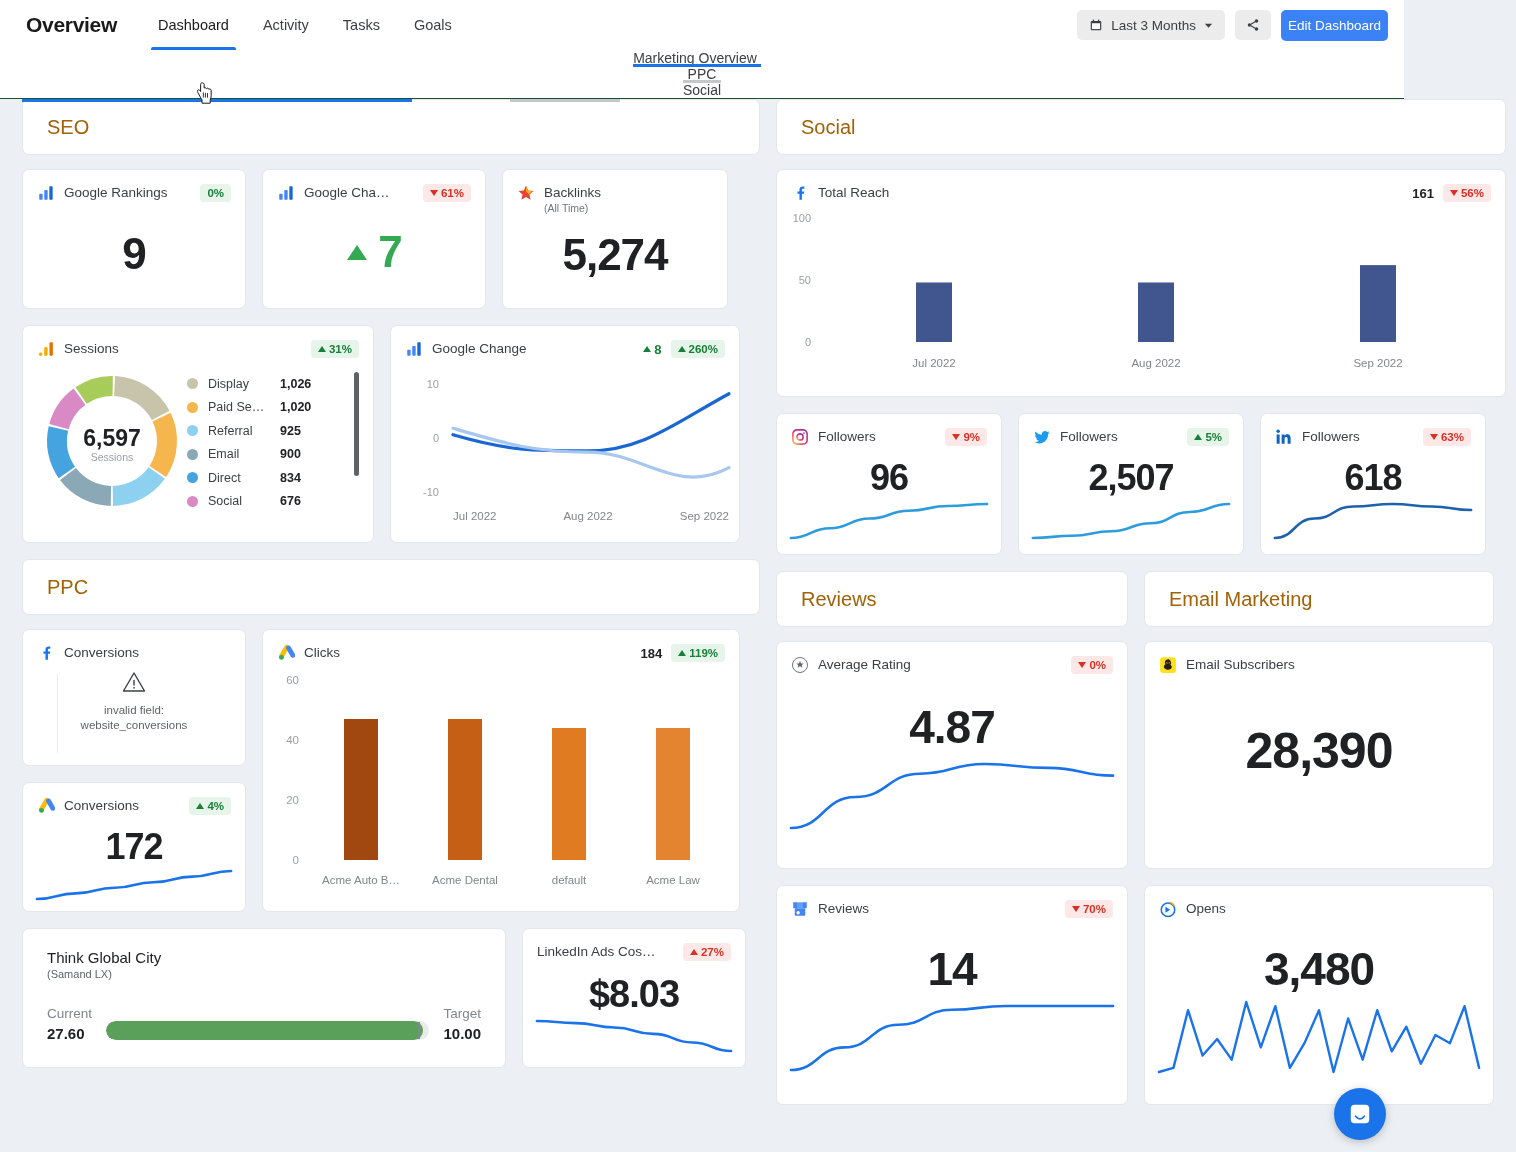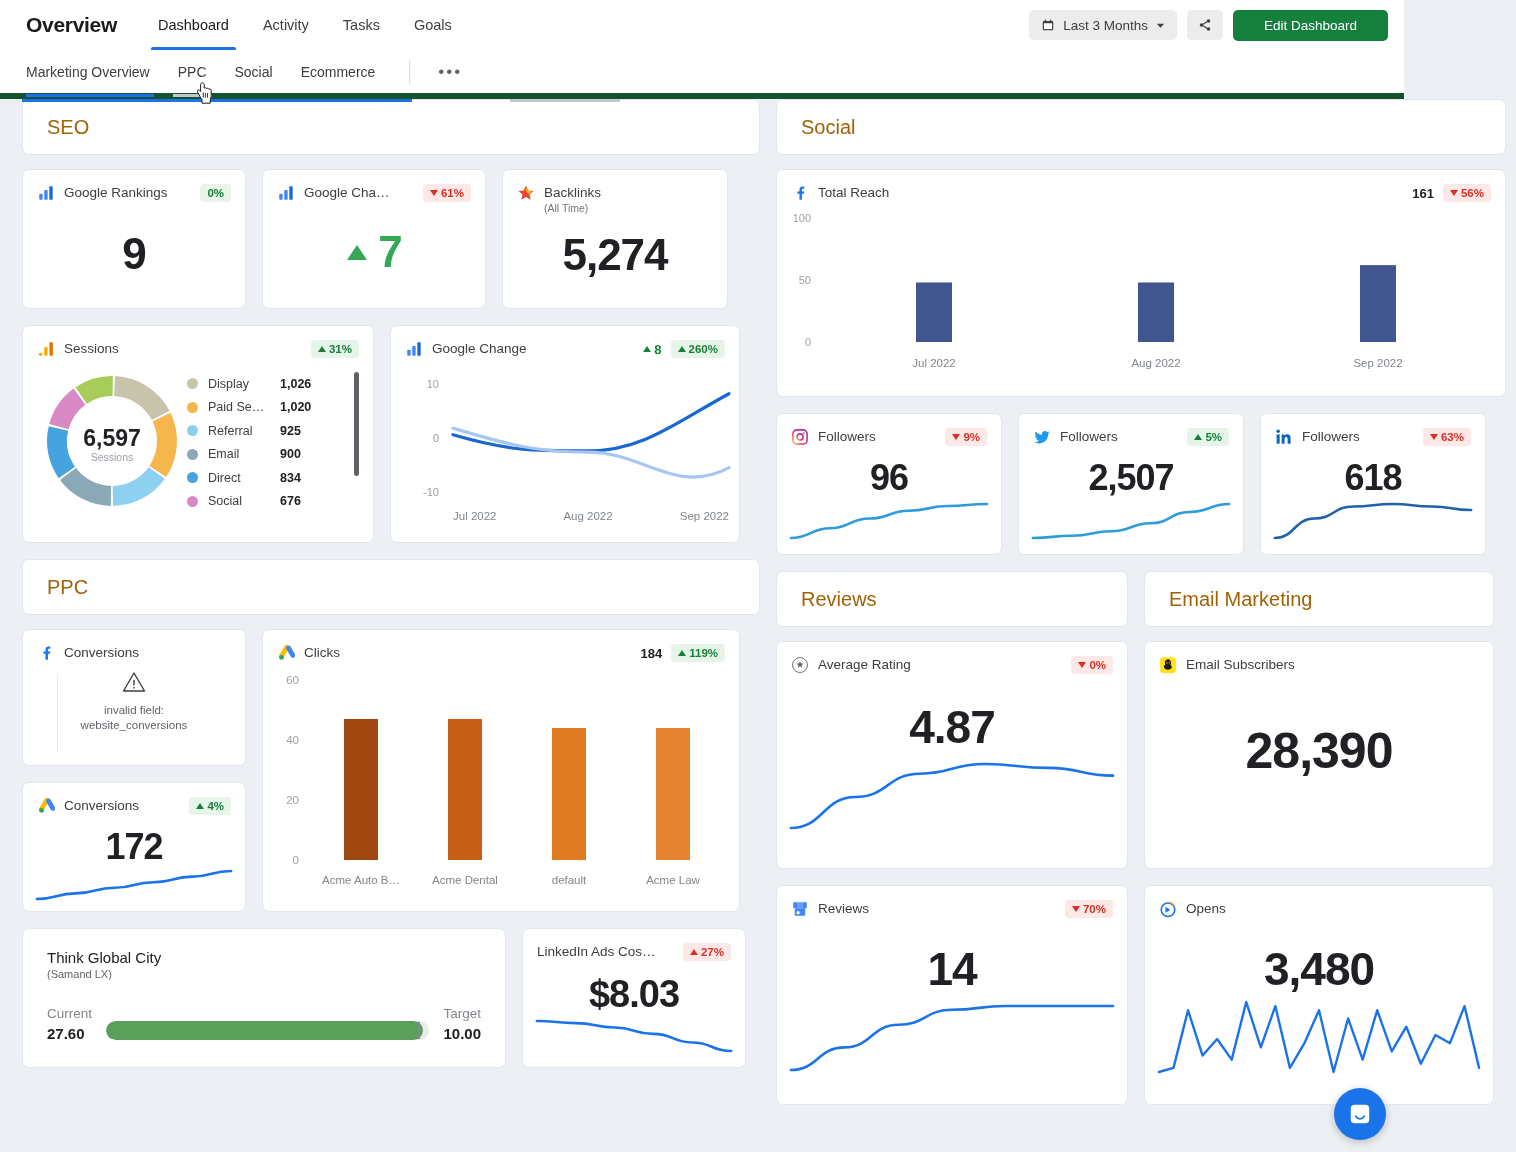--- a/index.html
+++ b/index.html
@@ -32,29 +32,29 @@
   .daterange {
     display: flex; align-items: center; gap: 8px; background: #ececec;
     border-radius: 5px; padding: 0 12px; height: 30px; font-size: 13.5px;
     color: #3c4043; cursor: pointer; text-align: center;
   }
   .share-btn {
     width: 36px; height: 30px; background: #ececec; border-radius: 5px;
     display: flex; align-items: center; justify-content: center; cursor: pointer;
   }
   .edit-btn {
-    background: #15803d; color: #fff; font-size: 13.5px; border-radius: 5px;
-    padding: 0 31px; height: 31px; display: flex; align-items: center;
+    background: #3b82f6; color: #fff; font-size: 13.5px; border-radius: 5px;
+    padding: 0 7px; height: 31px; display: flex; align-items: center;
     cursor: pointer; border: none; font-family: inherit;
   }
 
   
   .subbar {
     height: 49px; background: #fff; display: flex; align-items: center;
-    padding: 0 26px; border-bottom: 6px solid #14532d; position: relative;
+    padding: 0 26px; border-bottom: 1px solid #14532d; position: relative; flex-direction: column;
   }
   .subtab {
     font-size: 14px; color: #3c4043; padding: 0 14px; height: 49px;
     display: flex; align-items: center; position: relative; cursor: pointer;
   }
   .subtab:first-child { padding-left: 0; }
   .subtab.active::after {
     content: ""; position: absolute; left: 0px; right: 10px; bottom: -1px;
     height: 3px; background: #1a73e8;
   }

